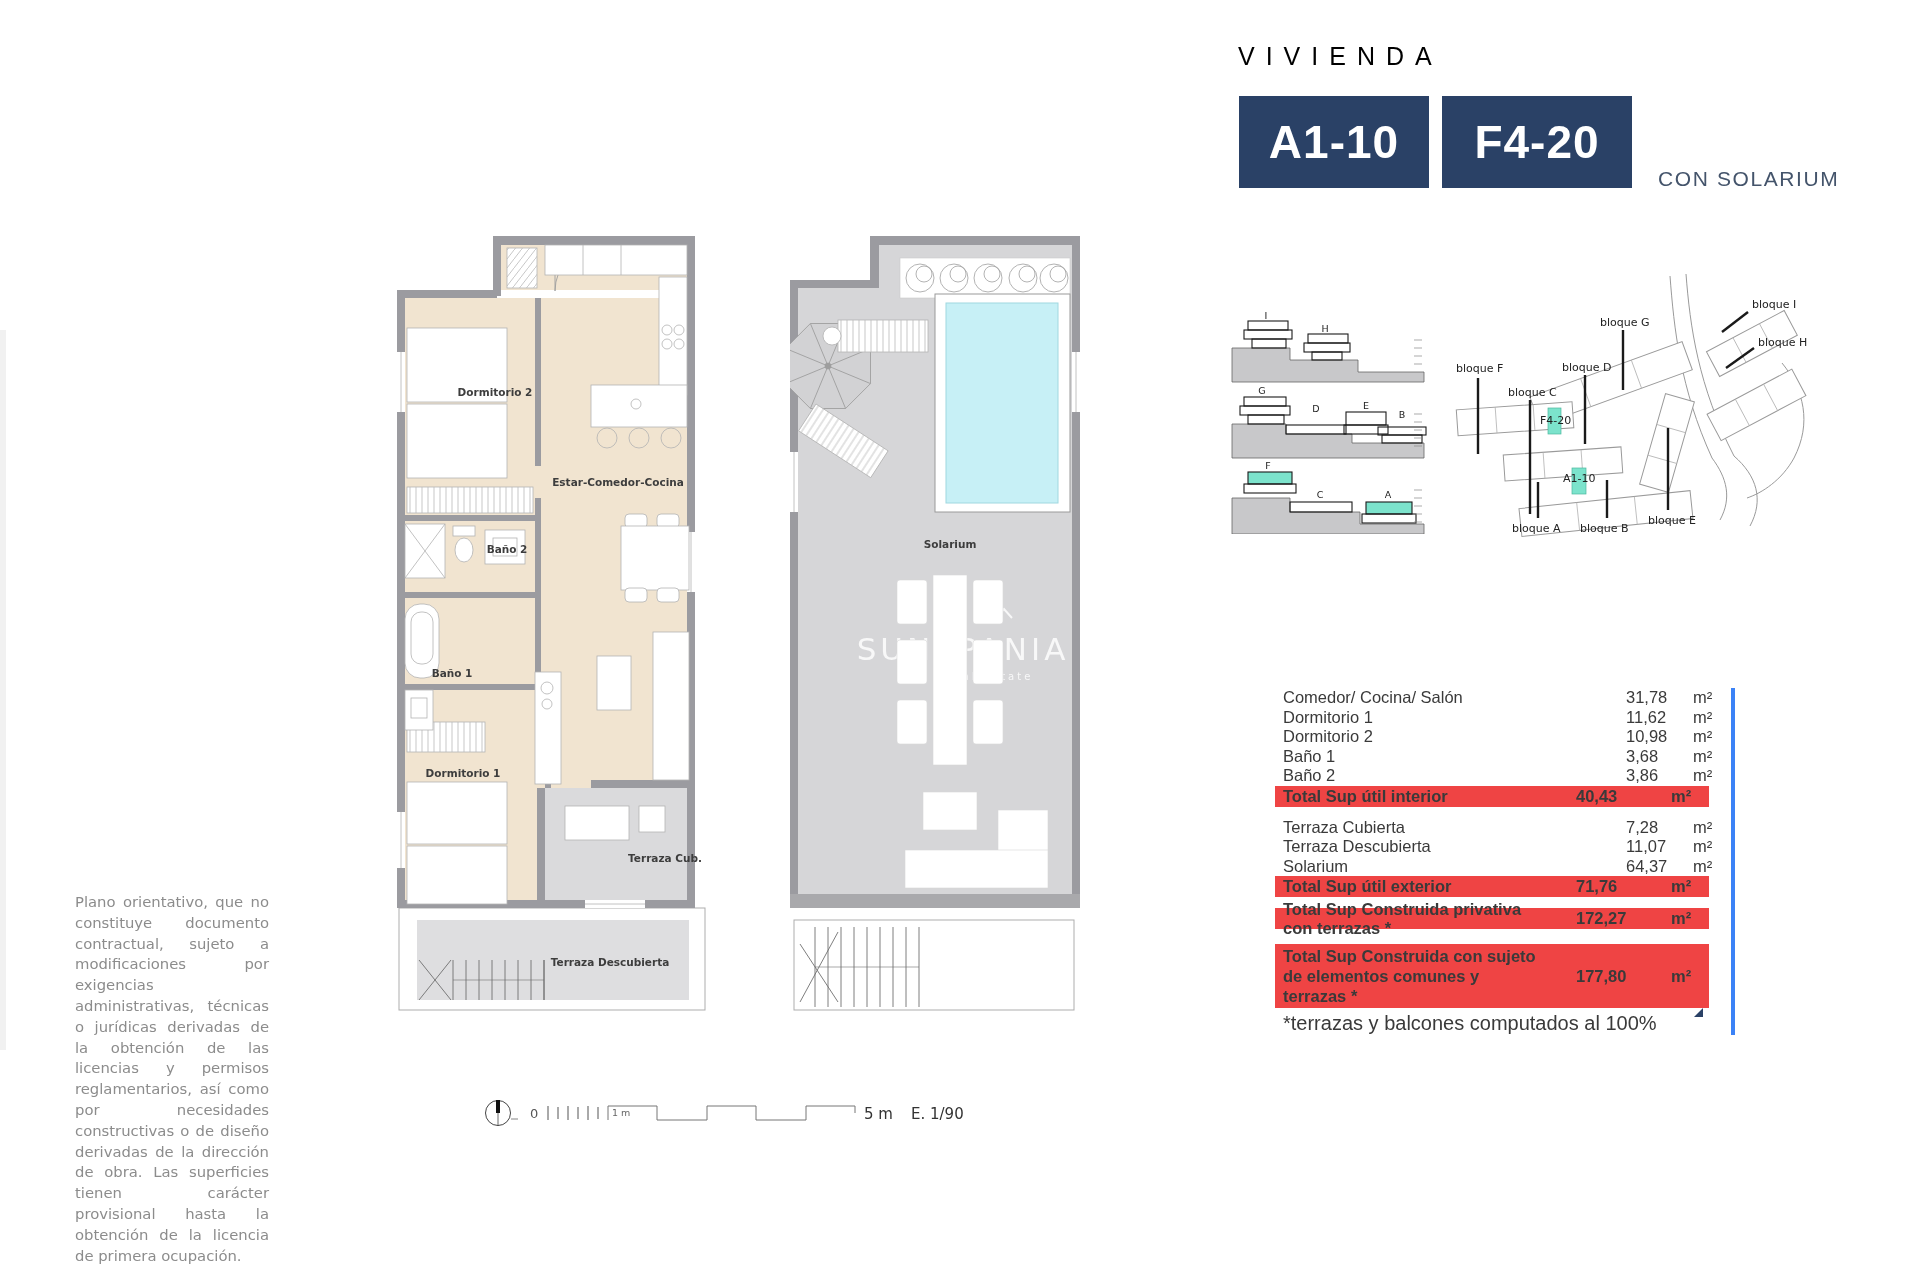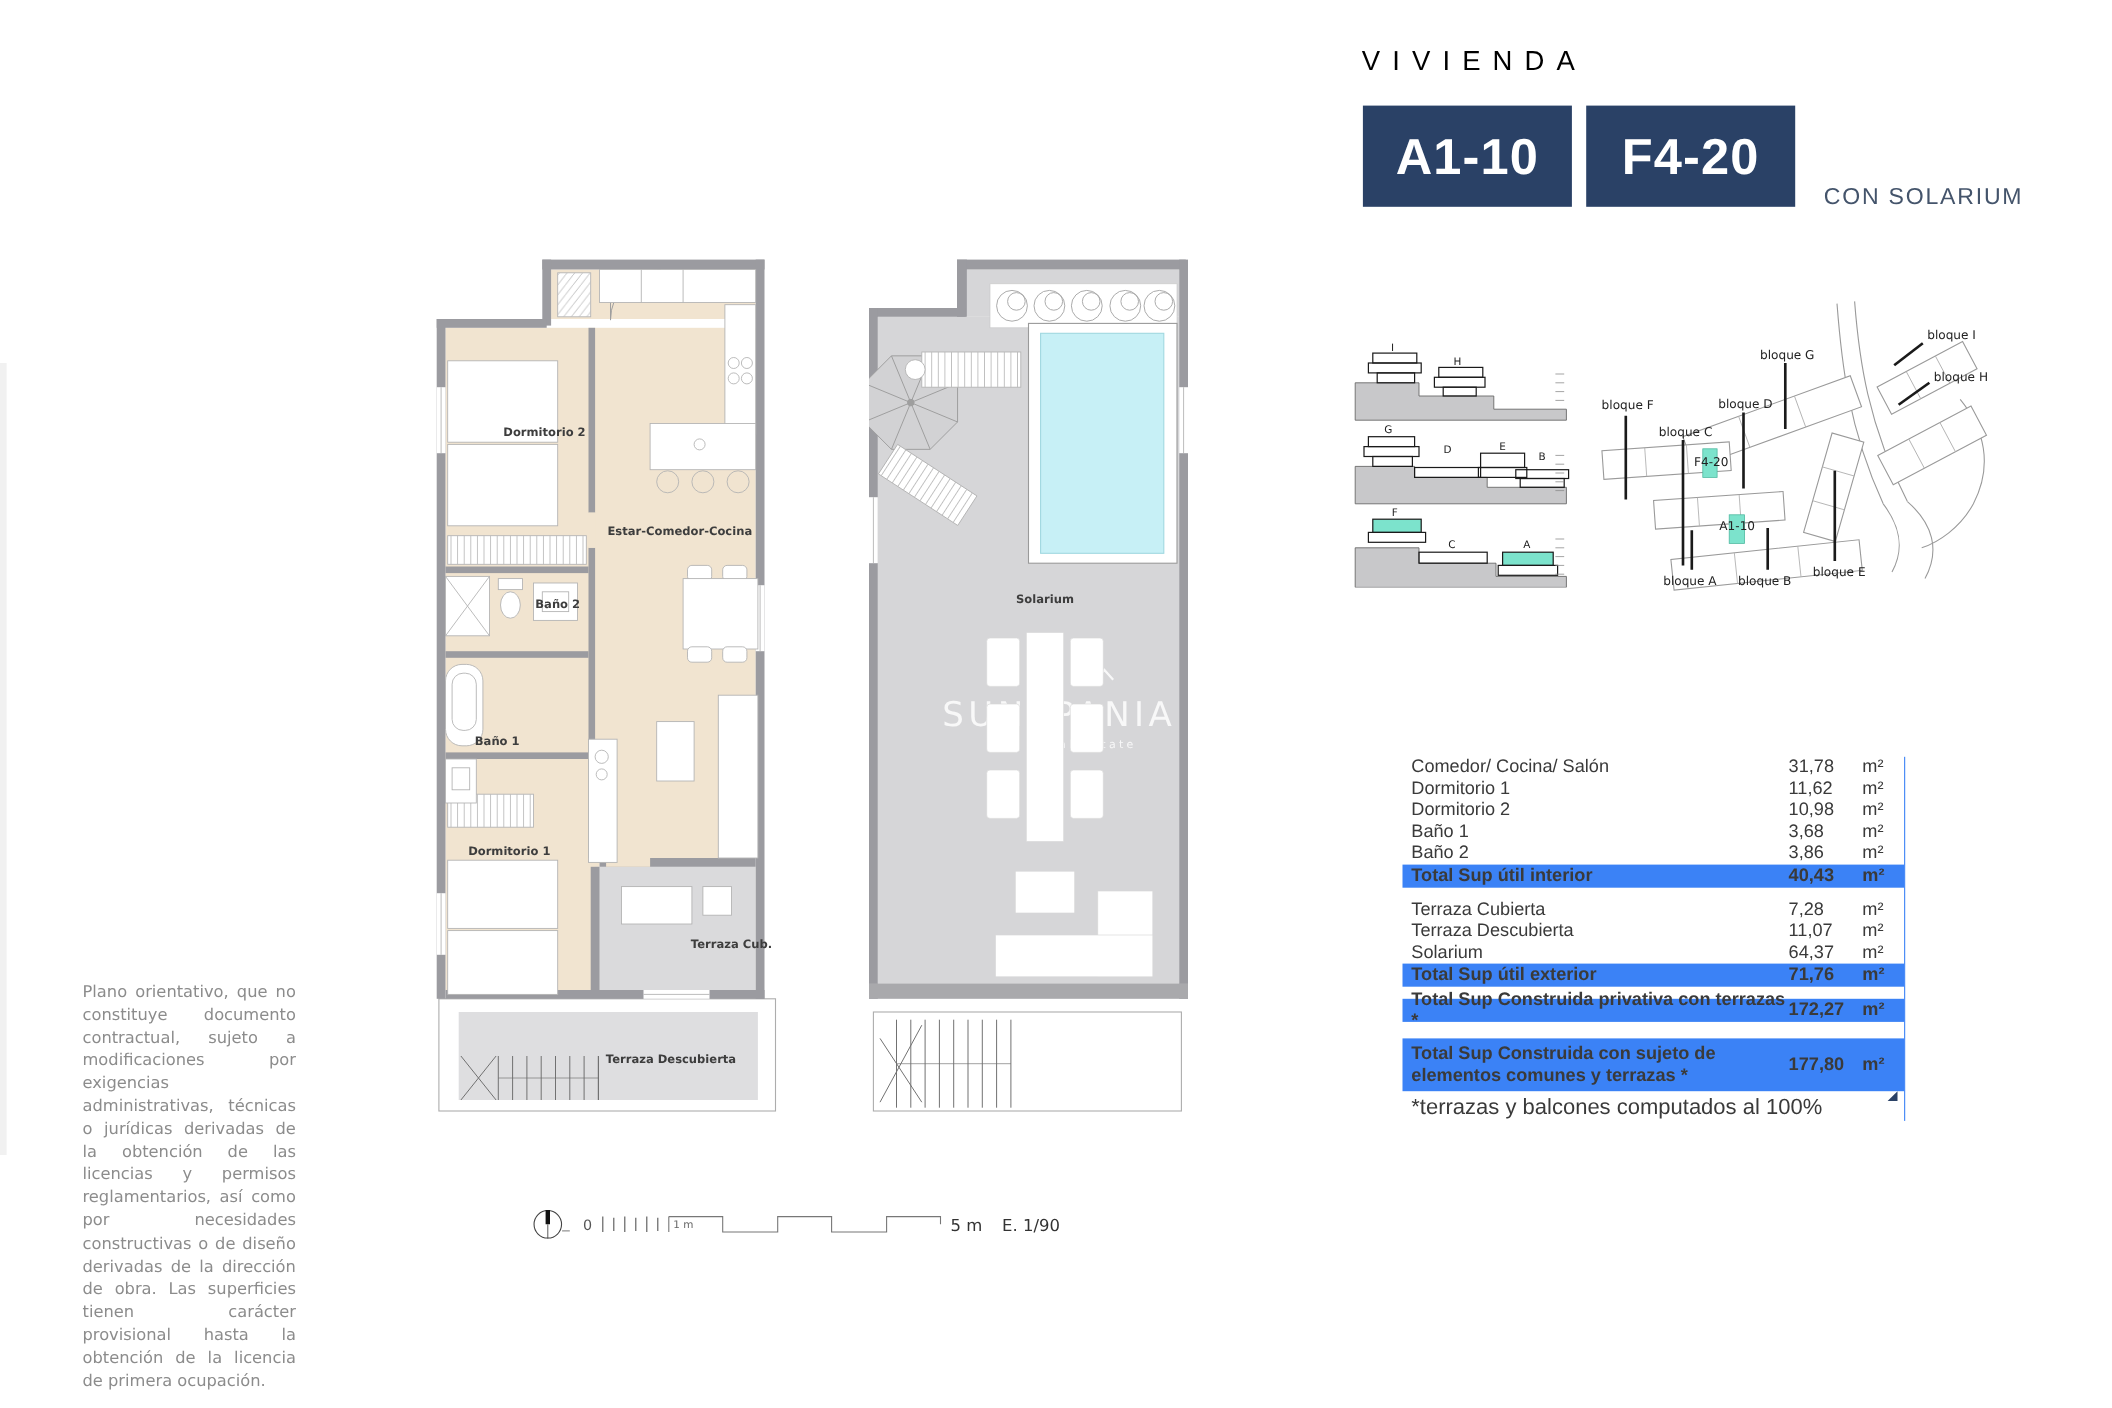--- a/index.html
+++ b/index.html
@@ -11,26 +11,26 @@
   .eyebrow{font-size:25px;letter-spacing:11px;color:#000000;font-weight:400;}
   .unit-box{background:#2a4166;color:#fff;display:flex;align-items:center;justify-content:center;
             font-weight:bold;font-size:46px;letter-spacing:1px;}
   .consolarium{font-size:21px;letter-spacing:1.6px;color:#44546b;}
 
   
   .disclaimer{width:194px;font-family:"DejaVu Sans",sans-serif;font-size:14.8px;
               line-height:20.8px;color:#8c8c8c;text-align:justify;}
 
   
-  .areas{width:456px;font-size:16.5px;color:#3a3a3a;border-right:1px solid #3b82f6;}
+  .areas{width:456px;font-size:16.5px;color:#3a3a3a;border-right:4px solid #3b82f6;}
   .arow{display:flex;align-items:center;height:19.5px;padding:0 10px 0 8px;}
   .arow .lbl{flex:1;}
   .num{width:62px;white-space:nowrap;}
   .unit{width:28px;padding-left:5px;}
-  .total{background:#3b82f6;font-weight:bold;height:21px;margin-right:0;}
+  .total{background:#ef4444;font-weight:bold;height:21px;margin-right:22px;gap:28px;}
   .big-total{height:auto;min-height:44px;padding-top:2px;padding-bottom:2px;position:relative;}
   .big-total .lbl{line-height:20px;padding-right:6px;}
   .gap12{height:11px;}
   .gap16{height:15px;}
   .footnote{padding:4px 8px 0;font-size:20px;}
   .corner{position:absolute;right:6px;bottom:-9px;width:0;height:0;
           border-left:9px solid transparent;border-bottom:9px solid #2a4166;}
 
   
   svg text{font-family:"DejaVu Sans",sans-serif;}

